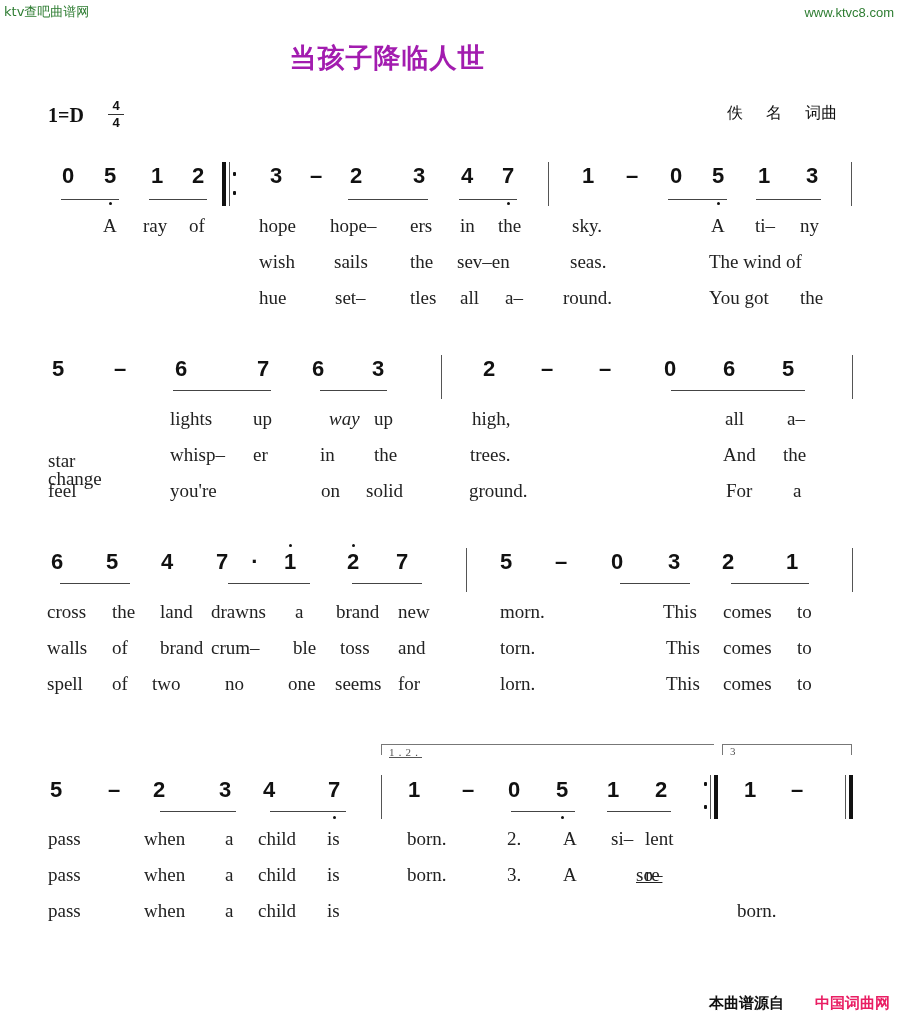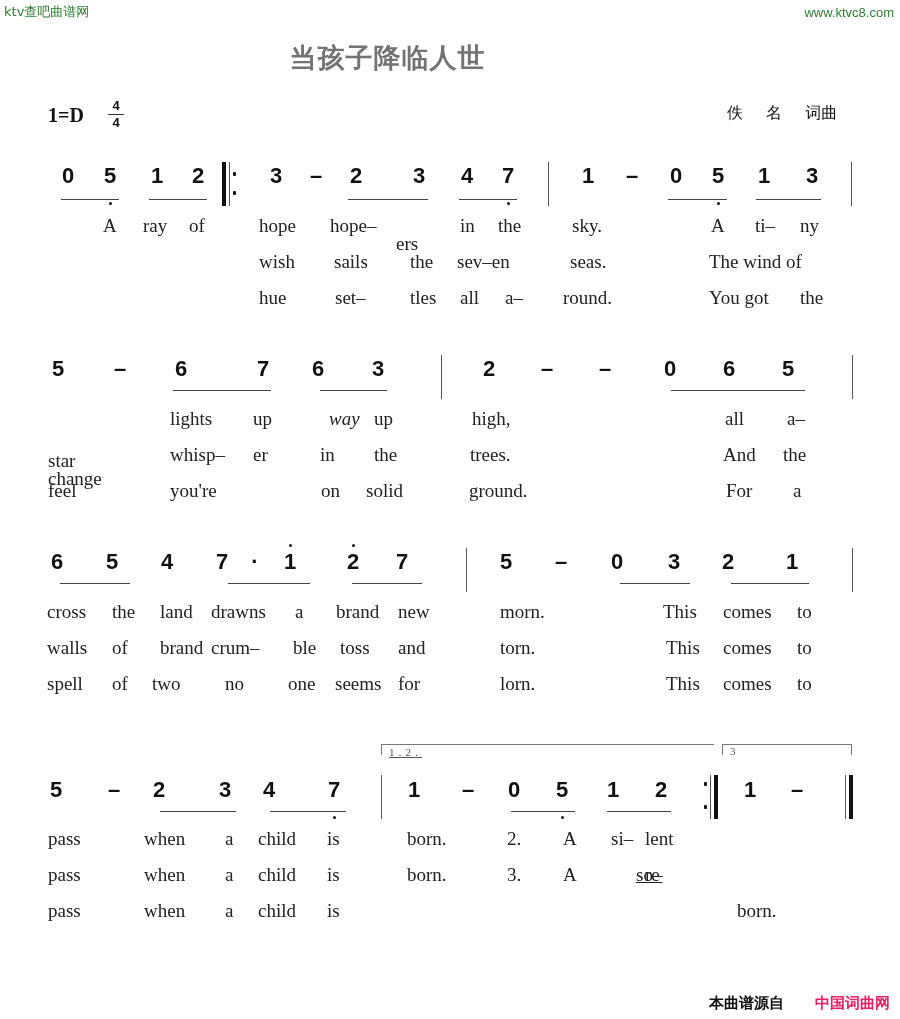--- a/index.html
+++ b/index.html
@@ -1,21 +1,21 @@
 <!DOCTYPE html>
 <html><head>
 <meta charset="utf-8">
 <style>
   html, body { margin: 0; padding: 0; background: #ffffff; }
   body { width: 900px; height: 1019px; position: relative; overflow: hidden;
          font-family: "Liberation Serif", serif; color: #111; }
   .abs { position: absolute; white-space: nowrap; }
   .wm-left { left: 4px; top: 3px; font-family: "DejaVu Sans", sans-serif; font-size: 13px; color: #2e7d32; }
   .wm-right { right: 6px; top: 5px; font-family: "Liberation Sans", sans-serif; font-size: 13px; color: #2e7d32; }
-  .title { left: 0; width: 775px; top: 40px; text-align: center; font-family: "DejaVu Sans", sans-serif; font-size: 27px; font-weight: bold; letter-spacing: 1px; color: #737373; }
+  .title { left: 0; width: 775px; top: 40px; text-align: center; font-family: "DejaVu Sans", sans-serif; font-size: 27px; font-weight: bold; letter-spacing: 1px; color: #a21caf; }
   .key { left: 48px; top: 104px; font-family: "Liberation Serif", serif; font-weight: bold; font-size: 20px; }
   .meter { left: 108px; top: 99px; width: 16px; text-align: center; font-family: "Liberation Sans", sans-serif; font-weight: bold; font-size: 13px; line-height: 14px; }
   .meter .bar { border-top: 1px solid #333; margin: 1px 0; }
   .author { left: 727px; top: 103px; font-family: "DejaVu Sans", sans-serif; font-size: 16px; word-spacing: 18px; }
   .note { position: absolute; font-family: "Liberation Sans", sans-serif; font-weight: bold; font-size: 22px; width: 22px; text-align: center; line-height: 26px; }
   .dot-below { position: absolute; width: 3px; height: 3px; background: #111; border-radius: 50%; }
   .dot-above { position: absolute; width: 3px; height: 3px; background: #111; border-radius: 50%; }
   .uline { position: absolute; height: 1px; background: #444; }
   .barline { position: absolute; width: 1px; background: #555; }
   .barline.thick { width: 4px; background: #111; }
@@ -60,21 +60,21 @@
     <div class="note" style="left: 665px; top: 163px;">0</div>
     <div class="note" style="left: 707px; top: 163px;">5</div>
     <div class="dot-below" style="left: 717px; top: 202px;"></div>
     <div class="note" style="left: 753px; top: 163px;">1</div>
     <div class="note" style="left: 801px; top: 163px;">3</div>
     <div class="lyric" style="left: 103px; top: 215px;">A</div>
     <div class="lyric" style="left: 143px; top: 215px;">ray</div>
     <div class="lyric" style="left: 189px; top: 215px;">of</div>
     <div class="lyric" style="left: 259px; top: 215px;">hope</div>
     <div class="lyric" style="left: 330px; top: 215px;">hope–</div>
-    <div class="lyric" style="left: 396px; top: 215px; margin-top: 18px;">ers</div>
+    <div class="lyric" style="left: 410px; top: 215px;">ers</div>
     <div class="lyric" style="left: 460px; top: 215px;">in</div>
     <div class="lyric" style="left: 498px; top: 215px;">the</div>
     <div class="lyric" style="left: 572px; top: 215px;">sky.</div>
     <div class="lyric" style="left: 711px; top: 215px;">A</div>
     <div class="lyric" style="left: 755px; top: 215px;">ti–</div>
     <div class="lyric" style="left: 800px; top: 215px;">ny</div>
     <div class="lyric" style="left: 259px; top: 251px;">wish</div>
     <div class="lyric" style="left: 334px; top: 251px;">sails</div>
     <div class="lyric" style="left: 410px; top: 251px;">the</div>
     <div class="lyric" style="left: 457px; top: 251px;">sev–en</div>

